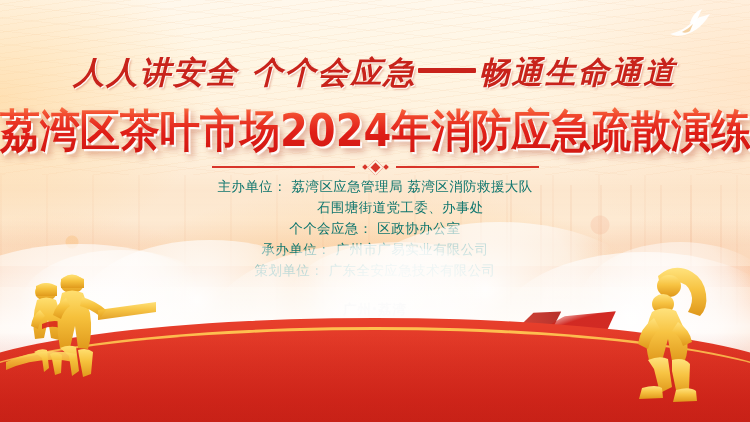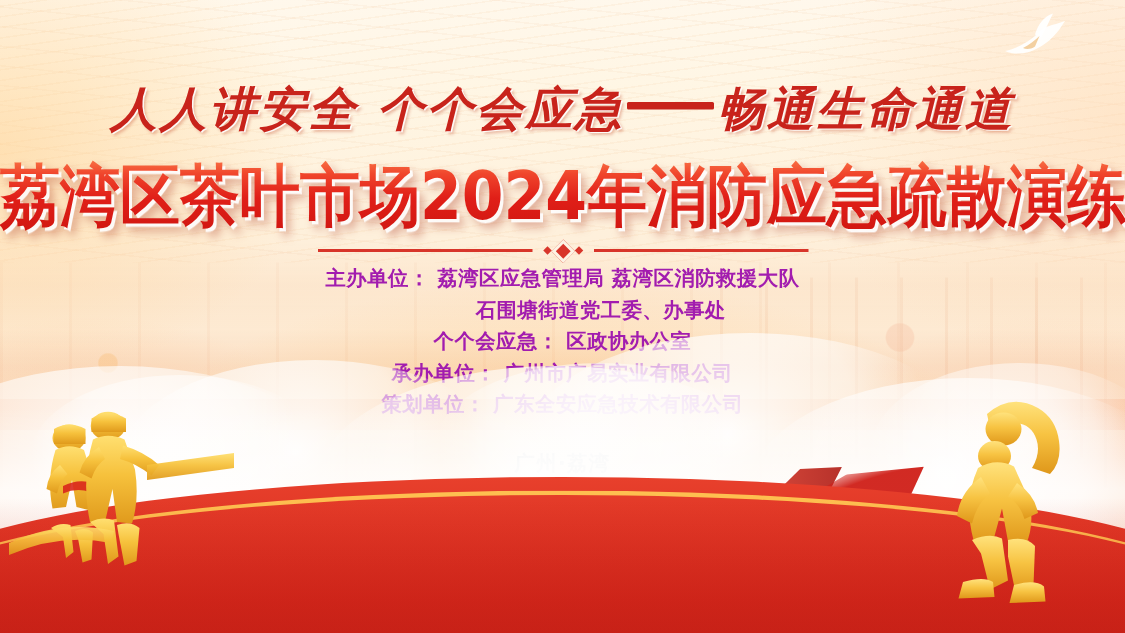--- a/index.html
+++ b/index.html
@@ -205,21 +205,21 @@
   .divider .gem{
     width:11px;height:11px;background:#d8352a;transform:rotate(45deg);
     box-shadow:inset 0 0 0 2px #fdf3e4;
   }
 
   .orgs{
     position:absolute;left:0;right:0;top:176px;
     text-align:center;
   }
   .orgs .row{
-    font-size:13.5px;font-weight:bold;color:#a21caf;
+    font-size:13.5px;font-weight:normal;color:#0f766e;
     line-height:21px;white-space:nowrap;
     font-family:"DejaVu Sans","Liberation Sans",sans-serif;
     letter-spacing:.4px;
   }
   .orgs .row .lbl{display:inline-block;}
   .orgs .row .val{display:inline-block;}
   .orgs .row.indent{padding-left:46px;}
 
   .footer{
     position:absolute;left:0;right:0;top:298px;

